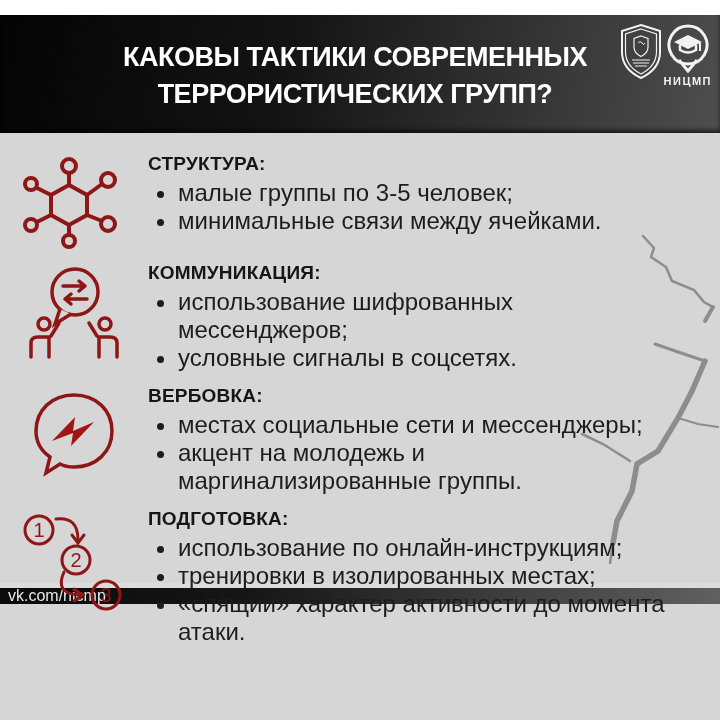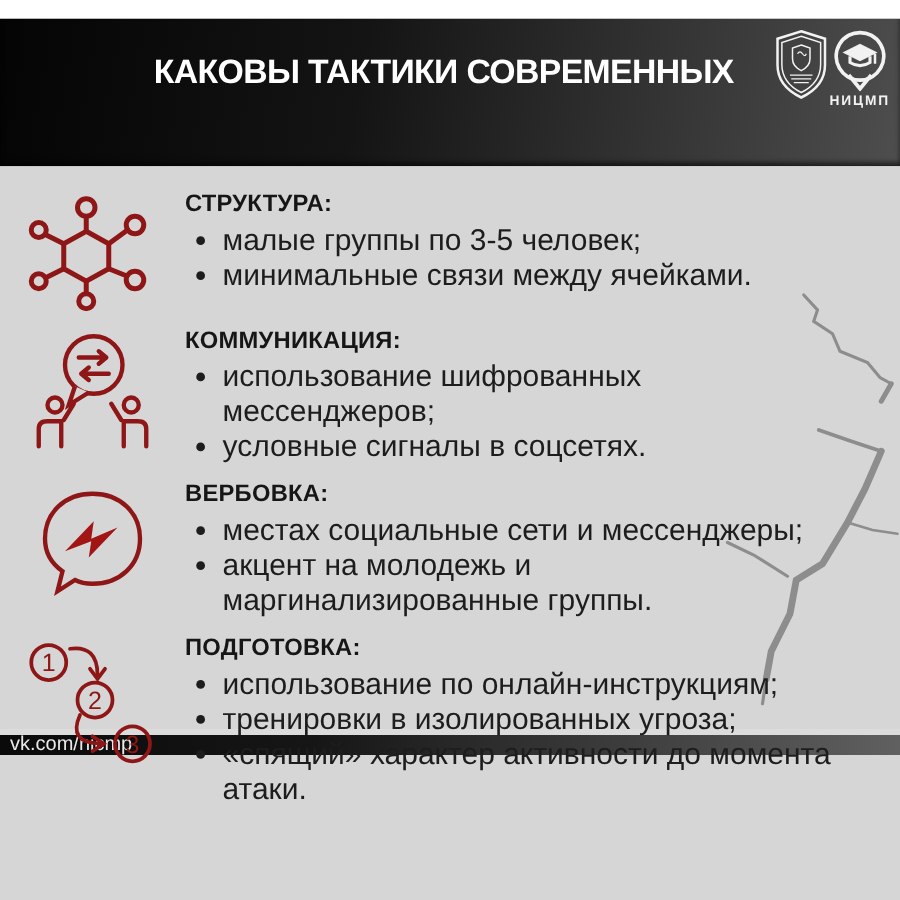--- a/index.html
+++ b/index.html
@@ -45,20 +45,21 @@
   svg{display:block;}
 </style>
 </head>
 <body>
 
 <div class="poster">
 
   <div class="header">
     <div class="title">
       <div>КАКОВЫ ТАКТИКИ СОВРЕМЕННЫХ</div>
+      <div>ТЕРРОРИСТИЧЕСКИХ ГРУПП?</div>
     </div>
     <div class="logos">
       <div class="logo-block">
         <span>
           <svg width="46" height="58" viewBox="0 0 46 58" fill="none">
             <path d="M23 2 L42 8 V29 Q42 46 23 55 Q4 46 4 29 V8 Z" stroke="#f2f2f2" stroke-width="2"></path>
             <path d="M23 6 L38.5 11 V28.5 Q38.5 43 23 51 Q7.5 43 7.5 28.5 V11 Z" stroke="#f2f2f2" stroke-width="1.2"></path>
             <path d="M23 13 L30 15.5 V24 Q30 30 23 33.5 Q16 30 16 24 V15.5 Z" stroke="#f2f2f2" stroke-width="1.2"></path>
             <path d="M20 20 q2 -3 4 0 q2 3 3 0" stroke="#f2f2f2" stroke-width="1" fill="none"></path>
             <line x1="14" y1="37" x2="32" y2="37" stroke="#f2f2f2" stroke-width="1"></line>
@@ -179,21 +180,21 @@
             <path d="M58 79 L67 85 L58 91" fill="none" stroke-linecap="round"></path>
             <circle cx="90" cy="85" r="14"></circle>
             <text x="90" y="92" text-anchor="middle" font-family="Liberation Sans, sans-serif" font-size="20" stroke="none" fill="#8e1616">3</text>
           </svg>
         </span>
       </div>
       <div class="txt-col">
         <div class="sec-heading">ПОДГОТОВКА:</div>
         <ul class="bullets">
           <li>использование по онлайн-инструкциям;</li>
-          <li>тренировки в изолированных угроза;</li>
+          <li>тренировки в изолированных местах;</li>
           <li>«спящий» характер активности до момента атаки.</li>
         </ul>
       </div>
     </div>
   </div>
 
 
   <div class="strip"></div>
 
   <div class="footer">

